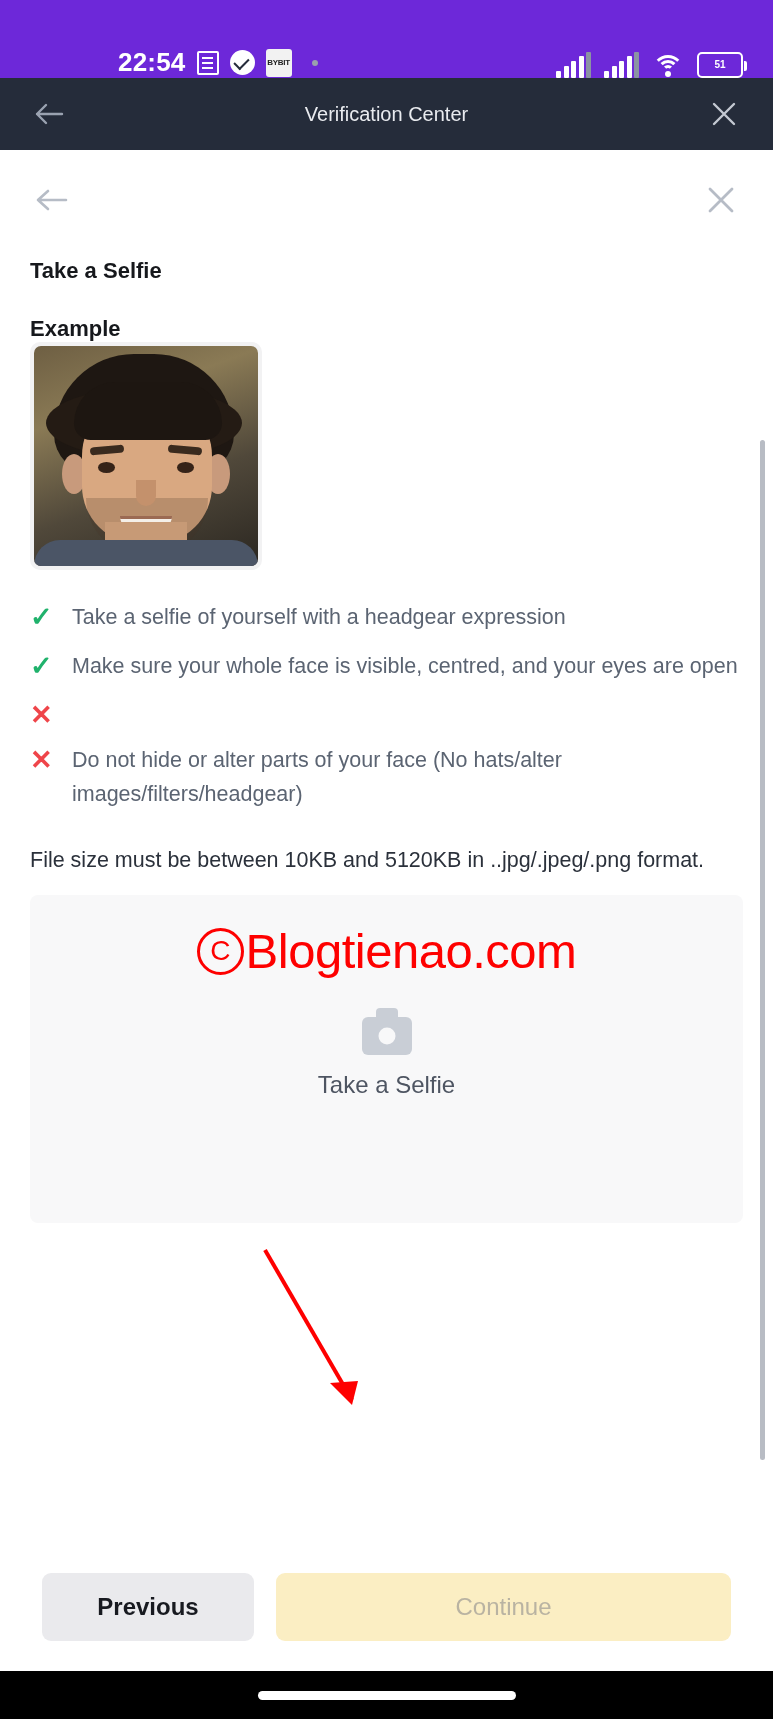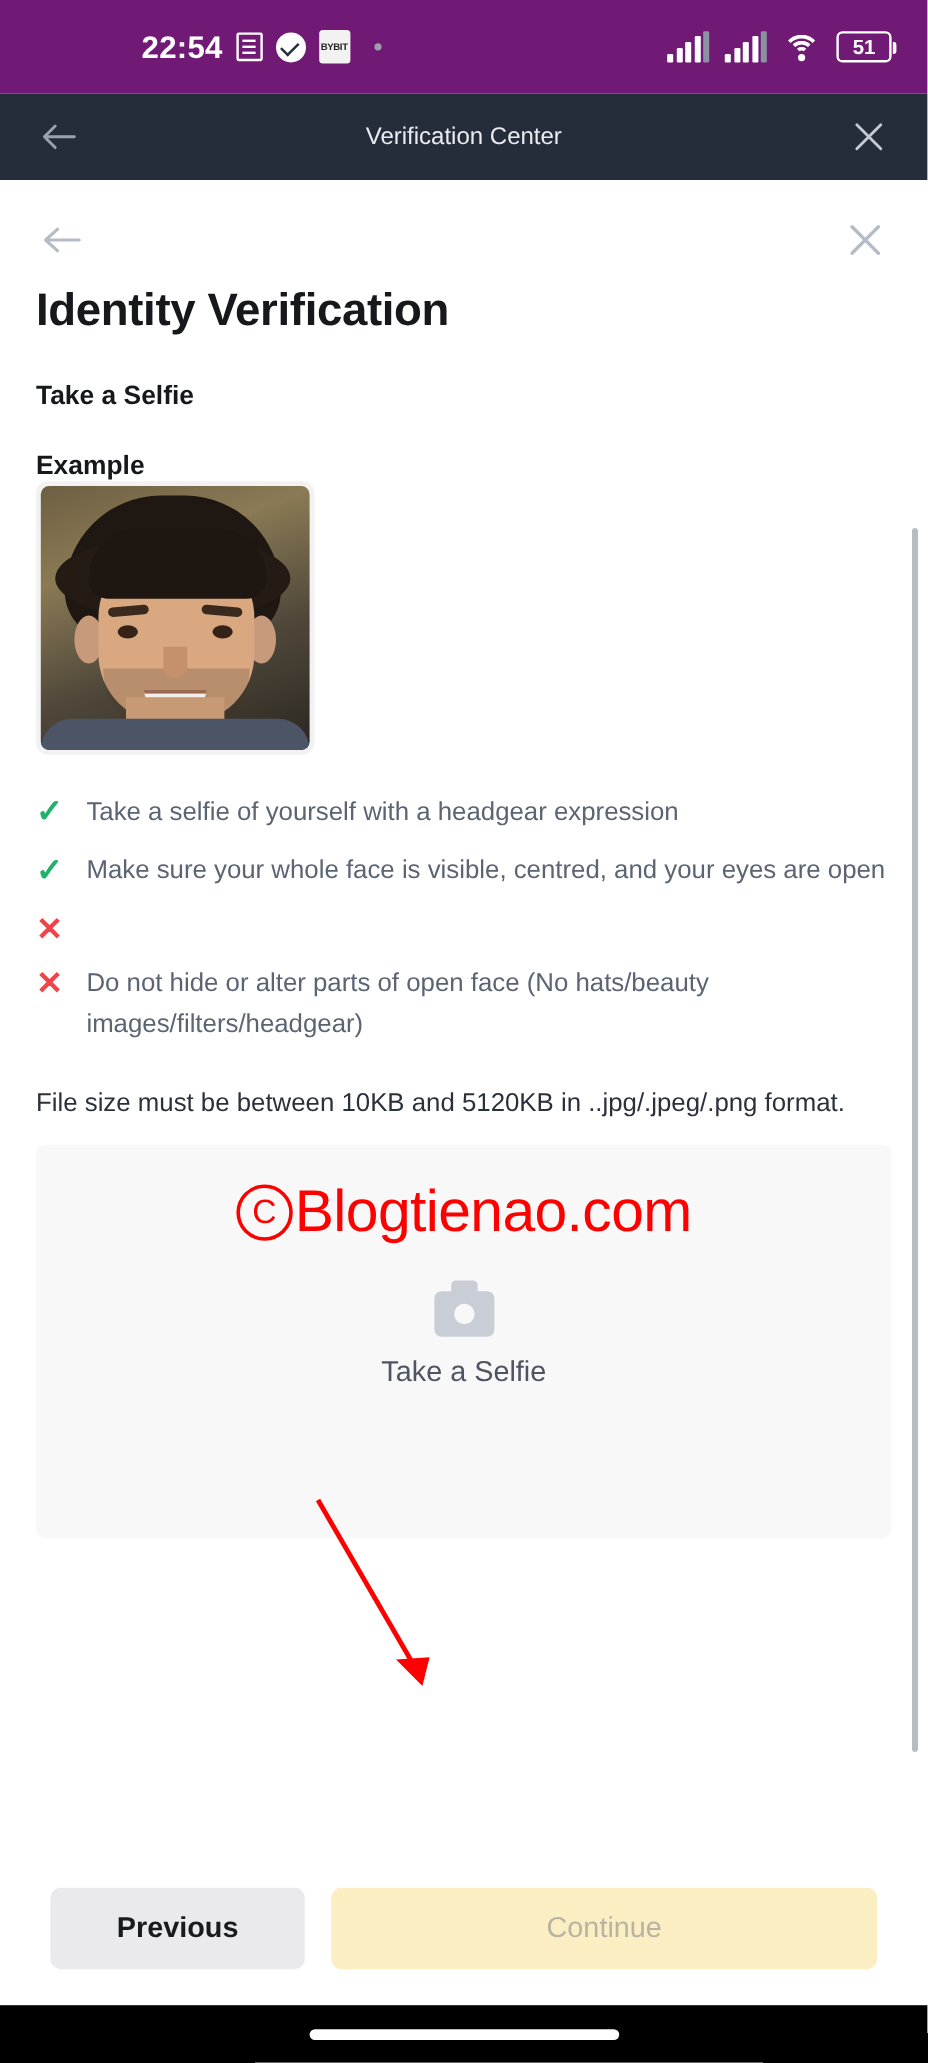--- a/index.html
+++ b/index.html
@@ -17,23 +17,23 @@
     width: 773px;
     height: 1719px;
     background: #ffffff;
     display: flex;
     flex-direction: column;
   }
 
   
   .status-bar {
     height: 78px;
-    background: #701a75;
-    display: flex;
-    align-items: center;
+    background: #6d28d9;
+    display: flex;
+    align-items: flex-end;
     padding: 0 30px 0 118px;
     flex-shrink: 0;
   }
   .status-left {
     display: flex;
     align-items: center;
     gap: 11px;
   }
   .status-time {
     color: #ffffff;
@@ -148,21 +148,21 @@
   }
   .battery::after {
     content: "";
     position: absolute;
     right: -6px; top: 7px;
     width: 3.5px; height: 10px;
     background: #ffffff;
     border-radius: 0 2px 2px 0;
   }
   .battery-level {
-    font-size: 17px;
+    font-size: 10px;
     font-weight: 700;
     color: #ffffff;
     line-height: 1;
   }
 
   
   .app-header {
     height: 72px;
     background: #252c3a;
     display: flex;
@@ -582,21 +582,20 @@
           <path d="M13 4 L3 13 L13 22 M3 13 H31" stroke="#b6bcc6" stroke-width="2.6" fill="none" stroke-linecap="round" stroke-linejoin="round"></path>
         </svg>
       </div>
       <div class="page-close">
         <svg width="30" height="30" viewBox="0 0 30 30">
           <path d="M4 4 L26 26 M26 4 L4 26" stroke="#b6bcc6" stroke-width="2.8" stroke-linecap="round"></path>
         </svg>
       </div>
     </div>
 
-    <div class="page-title">Identity Verification</div>
 
     <div class="content">
 
       <div class="section-title">Take a Selfie</div>
 
       <div class="example-label">Example</div>
 
       <div class="photo-card">
         <div class="photo">
           <div class="ph-hair"></div>
@@ -623,21 +622,21 @@
         </div>
         <div class="rule">
           <span class="rule-mark ok">✓</span>
           <span class="rule-text">Make sure your whole face is visible, centred, and your eyes are open</span>
         </div>
         <div class="rule">
           <span class="rule-mark no">✕</span>
         </div>
         <div class="rule">
           <span class="rule-mark no">✕</span>
-          <span class="rule-text">Do not hide or alter parts of open face (No hats/beauty images/filters/headgear)</span>
+          <span class="rule-text">Do not hide or alter parts of your face (No hats/alter images/filters/headgear)</span>
         </div>
       </div>
 
       <div class="filesize">File size must be between 10KB and 5120KB in ..jpg/.jpeg/.png format.</div>
 
       <div class="upload-box">
         <div class="watermark">
           <span class="wm-c">C</span>
           <span>Blogtienao.com</span>
         </div>

